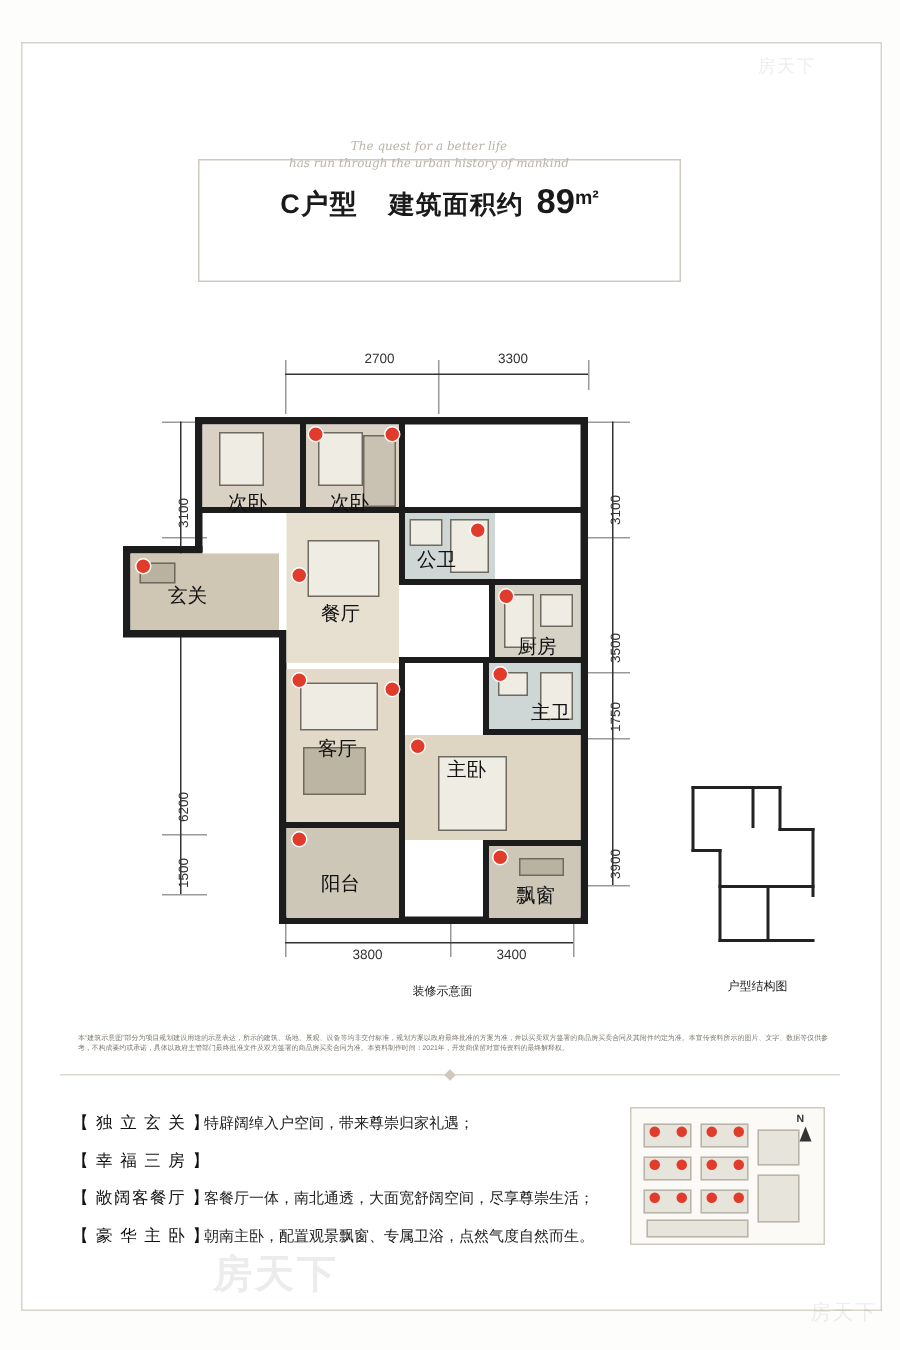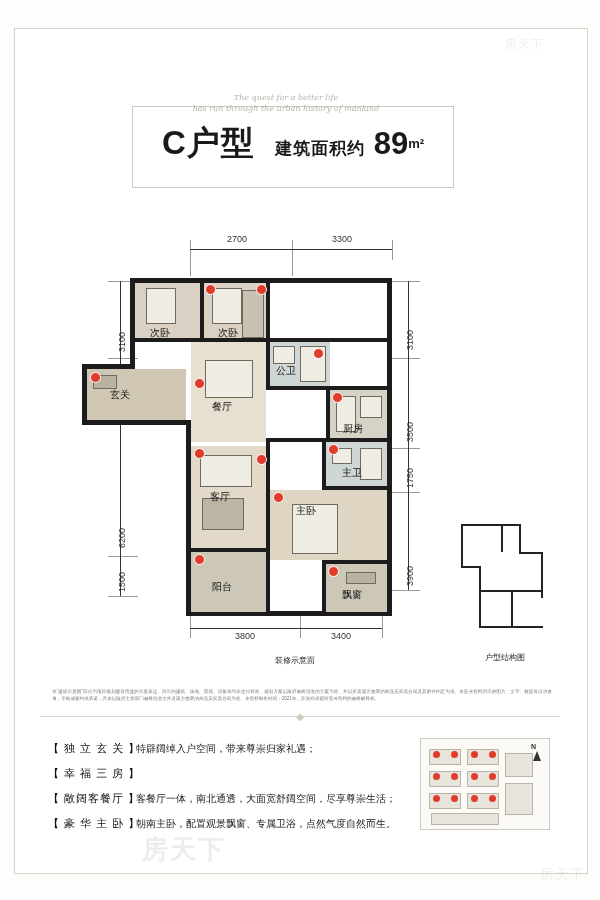--- a/index.html
+++ b/index.html
@@ -21,23 +21,23 @@
   }
   
   .title-box{
     position:absolute;left:132px;top:106px;width:320px;height:80px;
     border:1px solid #cfcabf;background:#fff;
   }
   .title-row{
     position:absolute;left:0;top:14px;width:320px;text-align:center;
     white-space:nowrap;
   }
-  .t-c{font-size:33px;font-weight:bold;letter-spacing:1px;}
+  .t-c{font-size:18px;font-weight:bold;letter-spacing:1px;}
   .t-main{font-size:17px;font-weight:bold;letter-spacing:1px;}
-  .t-num{font-size:31px;font-weight:bold;letter-spacing:0px;}
+  .t-num{font-size:23px;font-weight:bold;letter-spacing:0px;}
   .t-sup{font-size:13px;font-weight:bold;vertical-align:super;}
   .sub-row{
     position:absolute;left:0;top:52px;width:320px;text-align:center;
     font-size:12px;letter-spacing:4px;color:#2b2b2b;
   }
   .sub-row .dash{display:inline-block;width:22px;height:1px;background:#8d8d8d;vertical-align:middle;margin:0 7px;}
   .script{
     position:absolute;left:0;top:92px;width:572px;text-align:center;
     font-family:"DejaVu Serif", serif;font-style:italic;
     font-size:8px;color:#b9b4a9;line-height:11px;
@@ -52,22 +52,22 @@
   }
   .tick-line{position:absolute;background:#3a3a3a;}
   .plan-img{
     position:absolute;left:60px;top:260px;width:320px;height:380px;
   }
   
   .walls{position:absolute;inset:0;}
   .w{position:absolute;background:#1c1c1c;}
   .room{position:absolute;border:0;}
   .rm-label{
-    position:absolute;font-size:10px;color:#111;white-space:nowrap;
-    text-align:left;
+    position:absolute;font-size:13px;color:#111;white-space:nowrap;
+    text-align:center;
   }
   .furn{position:absolute;border:1px solid #6f6a60;background:#efece4;}
   .tag{
     position:absolute;width:9px;height:9px;border-radius:50%;
     background:#e13b2b;border:1px solid #fff;
   }
   
   .struct{
     position:absolute;left:455px;top:520px;width:100px;height:115px;
   }
@@ -141,21 +141,21 @@
   </div>
   <div class="script">
     <span>The quest for a better life</span>
     <span class="l2">has run through the urban history of mankind</span>
   </div>
 
   <div class="tick-line" style="left:190px;top:240px;width:1px;height:36px;background:#999;"></div>
   <div class="tick-line" style="left:292px;top:240px;width:1px;height:36px;background:#999;"></div>
   <div class="tick-line" style="left:392px;top:240px;width:1px;height:20px;background:#999;"></div>
   <div class="tick-line" style="left:190px;top:249px;width:202px;height:1px;background:#333;"></div>
-  <div class="dim-h" style="left:186px;top:234px;width:102px;">2700</div>
+  <div class="dim-h" style="left:202px;top:234px;width:102px;">2700</div>
   <div class="dim-h" style="left:292px;top:234px;width:100px;">3300</div>
 
   <div class="tick-line" style="left:190px;top:616px;width:1px;height:22px;background:#999;"></div>
   <div class="tick-line" style="left:300px;top:616px;width:1px;height:22px;background:#999;"></div>
   <div class="tick-line" style="left:382px;top:616px;width:1px;height:22px;background:#999;"></div>
   <div class="tick-line" style="left:190px;top:628px;width:192px;height:1px;background:#333;"></div>
   <div class="dim-h" style="left:190px;top:631px;width:110px;">3800</div>
   <div class="dim-h" style="left:300px;top:631px;width:82px;">3400</div>
 
   <div class="tick-line" style="left:108px;top:281px;width:30px;height:1px;background:#999;"></div>
@@ -253,21 +253,21 @@
     <div class="tag" style="left:196px;top:194px;"></div>
 
     <div class="rm-label" style="left:90px;top:66px;width:30px;">次卧</div>
     <div class="rm-label" style="left:158px;top:66px;width:30px;">次卧</div>
     <div class="rm-label" style="left:216px;top:104px;width:30px;">公卫</div>
     <div class="rm-label" style="left:50px;top:128px;width:30px;">玄关</div>
     <div class="rm-label" style="left:152px;top:140px;width:30px;">餐厅</div>
     <div class="rm-label" style="left:283px;top:162px;width:30px;">厨房</div>
     <div class="rm-label" style="left:150px;top:230px;width:30px;">客厅</div>
     <div class="rm-label" style="left:236px;top:244px;width:30px;">主卧</div>
-    <div class="rm-label" style="left:282px;top:206px;width:30px;">主卫</div>
+    <div class="rm-label" style="left:292px;top:206px;width:30px;">主卫</div>
     <div class="rm-label" style="left:152px;top:320px;width:30px;">阳台</div>
     <div class="rm-label" style="left:282px;top:328px;width:30px;">飘窗</div>
   </div>
 
   <div class="plan-cap">装修示意面</div>
 
   <div class="struct">
     <div class="w" style="position:absolute;left:6px;top:4px;width:60px;height:2px;background:#222;"></div>
     <div class="w" style="position:absolute;left:6px;top:4px;width:2px;height:44px;background:#222;"></div>
     <div class="w" style="position:absolute;left:64px;top:4px;width:2px;height:30px;background:#222;"></div>

